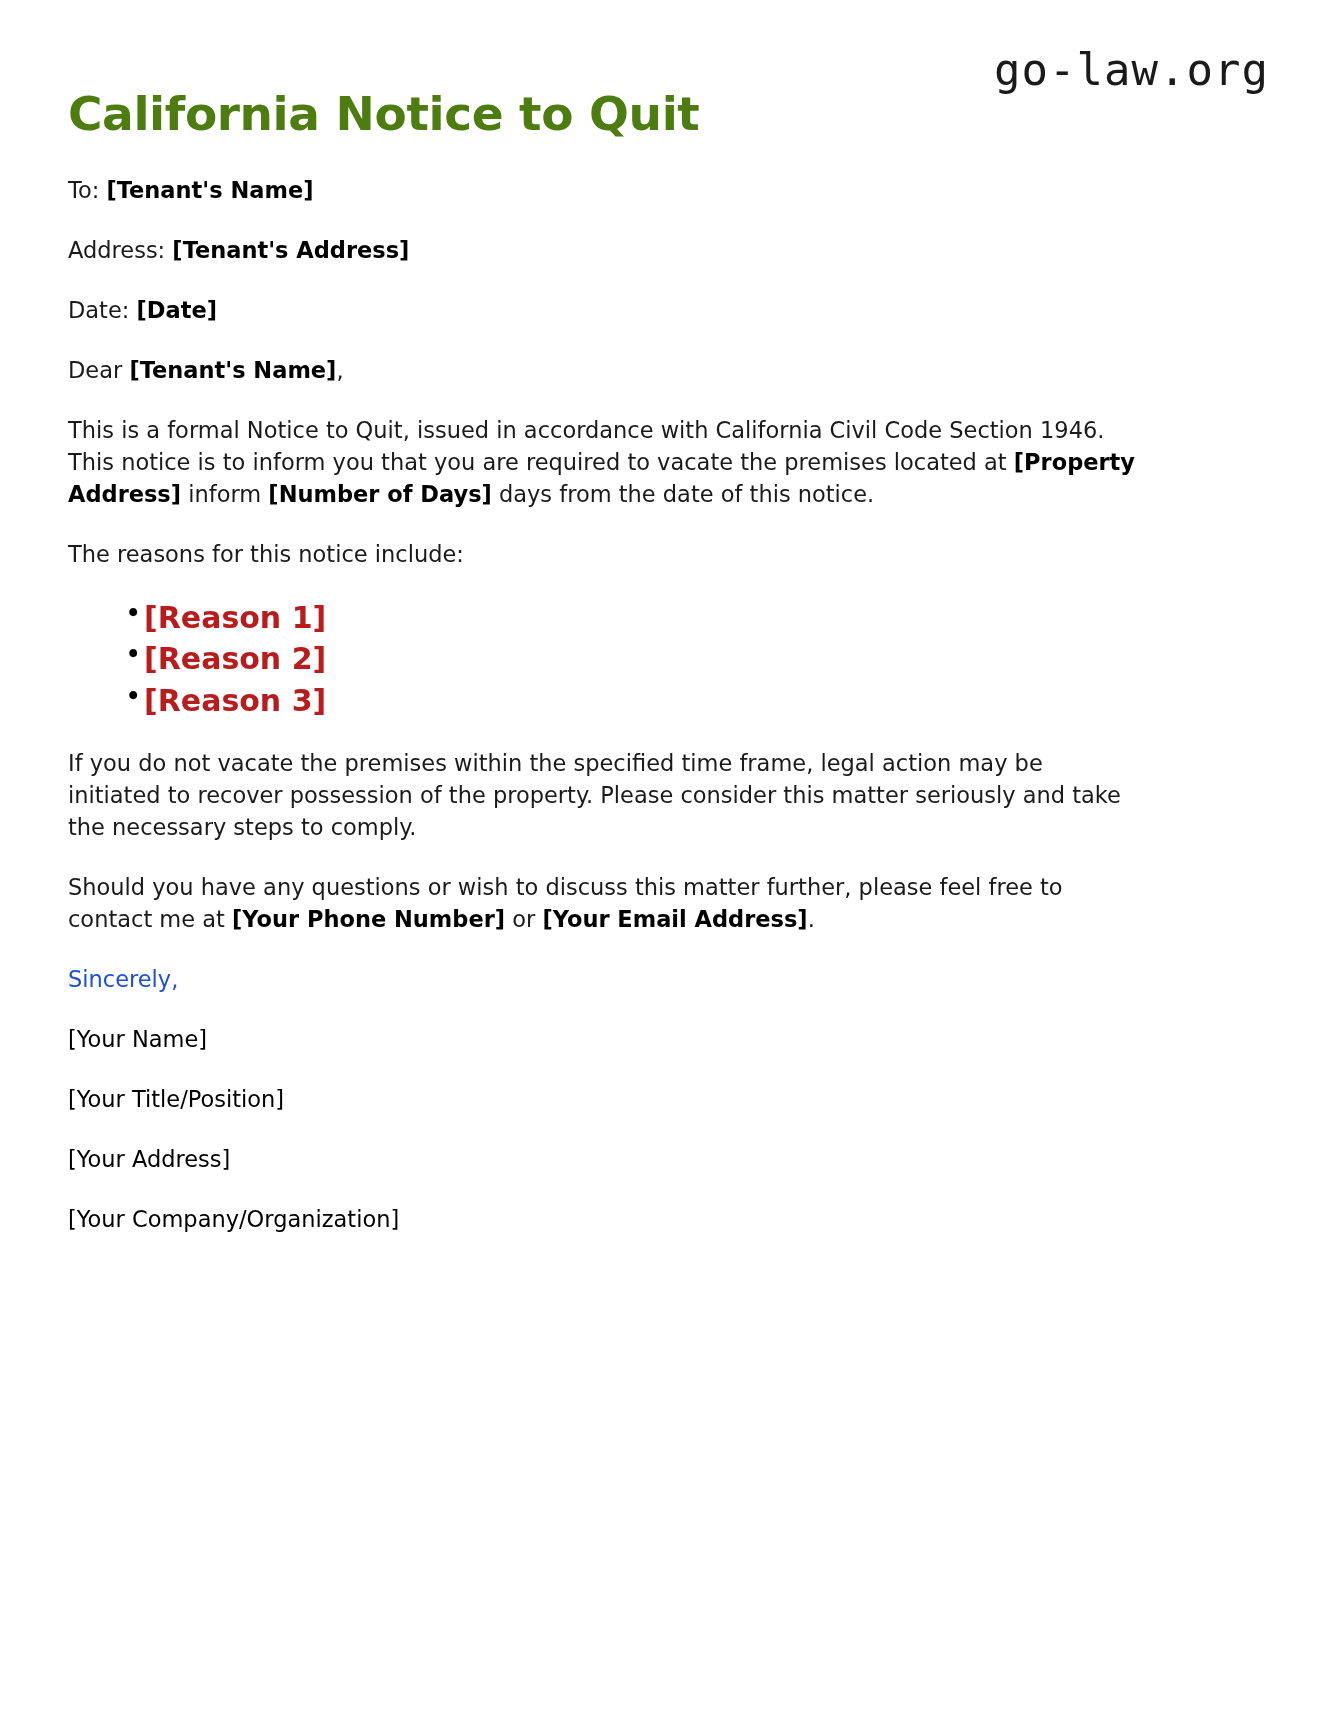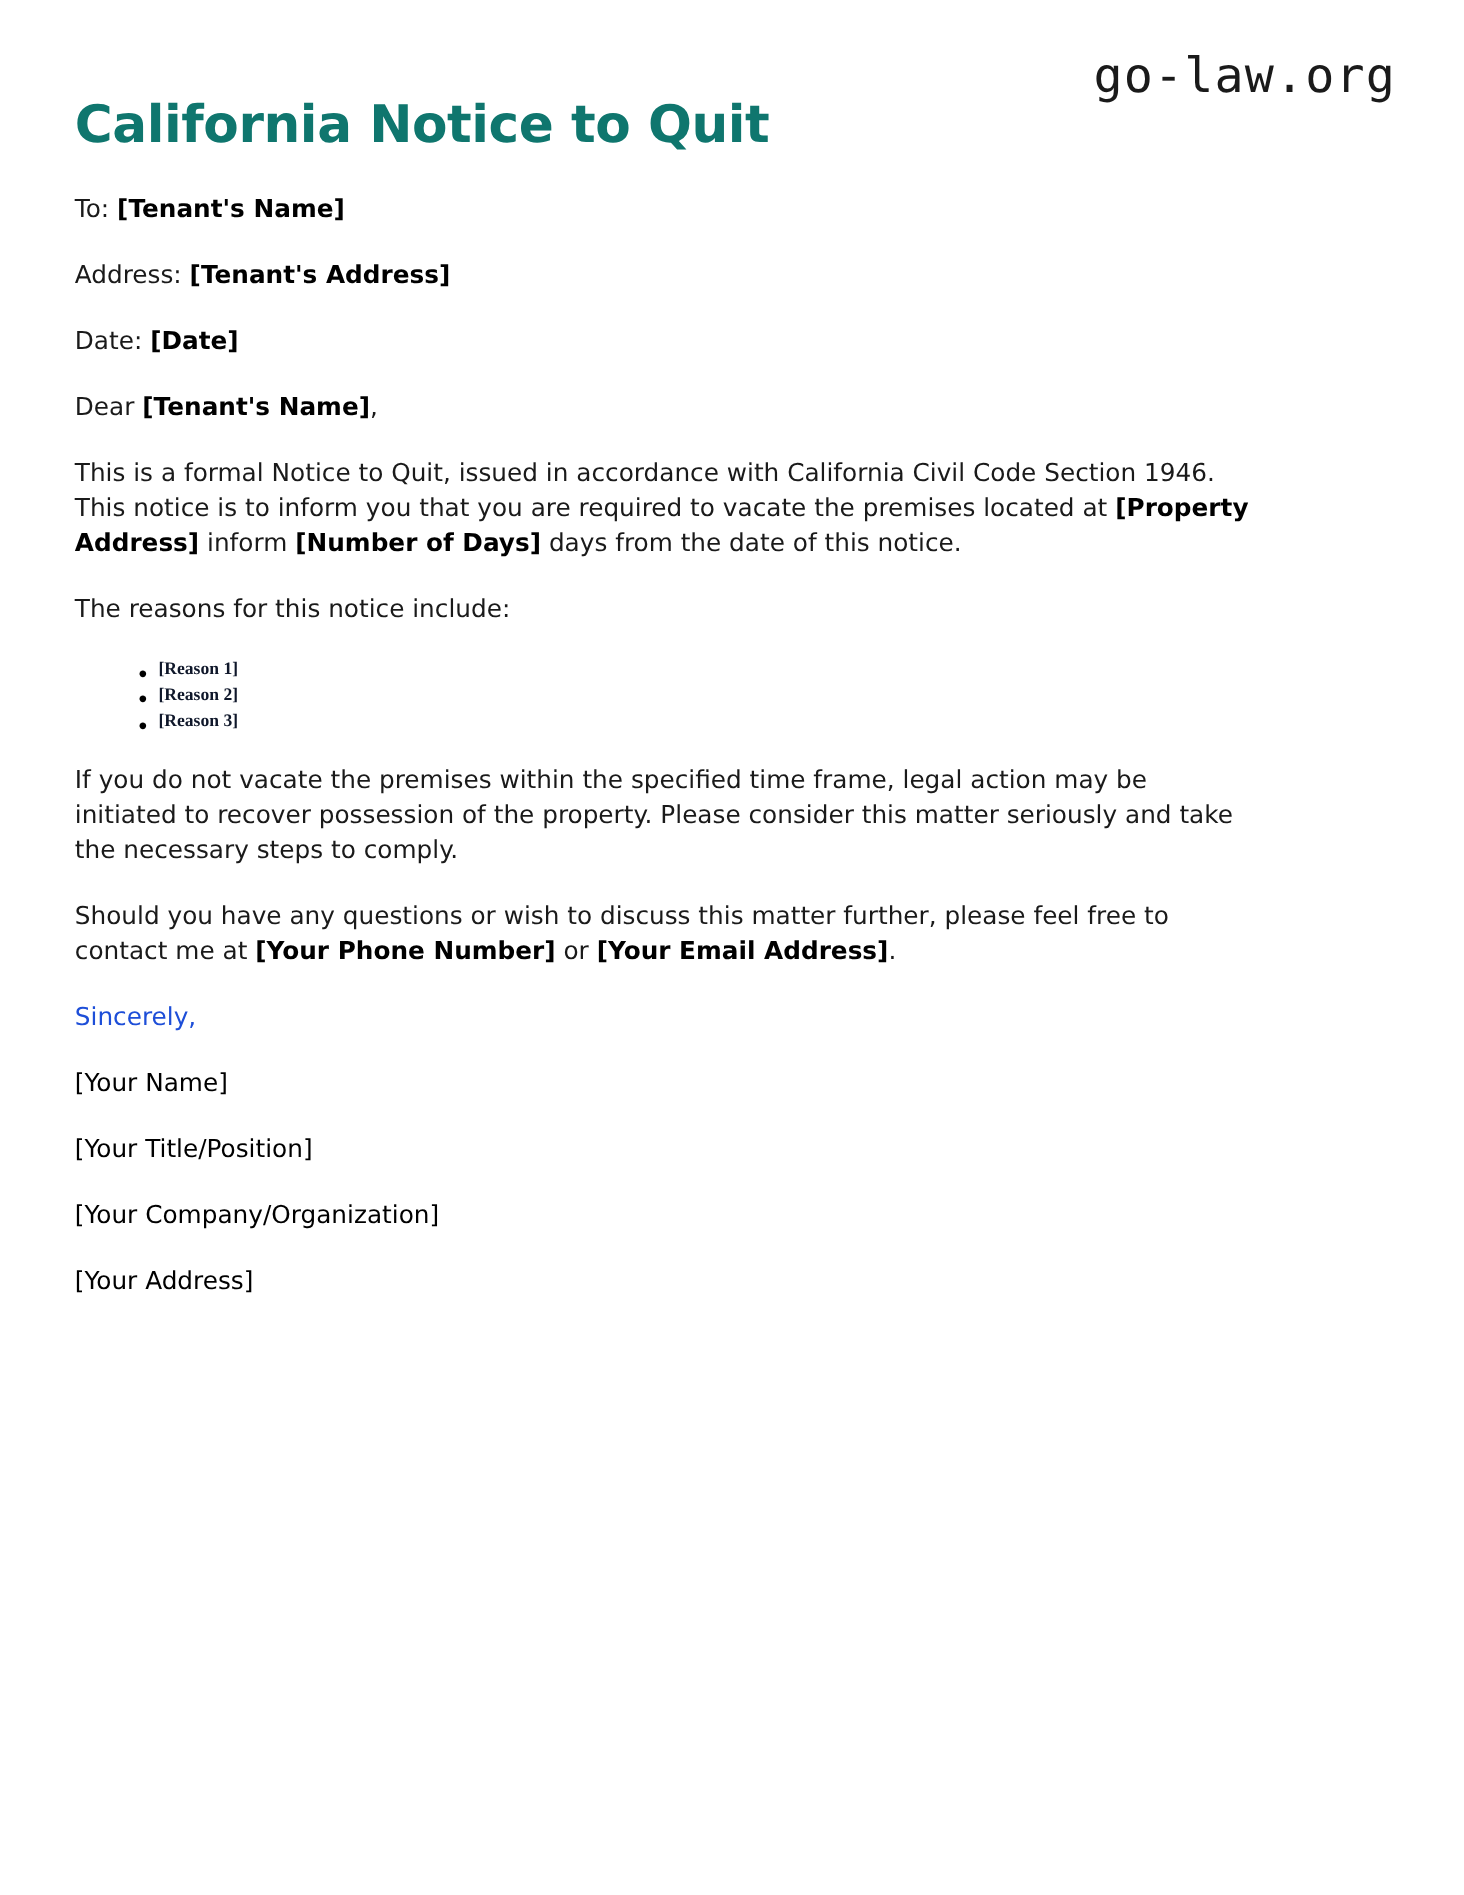--- a/index.html
+++ b/index.html
@@ -39,21 +39,21 @@
   }
 
   
   .doc-title {
     margin: 0;
     padding-top: 86px;
     font-family: "DejaVu Sans", "Liberation Sans", sans-serif;
     font-size: 47px;
     font-weight: bold;
     letter-spacing: -0.4px;
-    color: #0f766e;
+    color: #4d7c0f;
     line-height: 1.18;
   }
 
   
   .body-block {
     margin-top: 34px;
   }
   p.line {
     margin: 0 0 28px 0;
     font-size: 22.5px;
@@ -74,27 +74,26 @@
   }
 
   
   ul.reasons {
     margin: 0 0 28px 0;
     padding-left: 58px;
     list-style: none;
   }
   ul.reasons li {
     position: relative;
-    font-size: 16px;
+    font-size: 30px;
     line-height: 1.28;
     font-weight: bold;
-    color: #0f172a;
+    color: #b91c1c;
     margin: 0 0 3px 0;
     padding-left: 18px;
-    font-family: Liberation Serif, serif;
   }
   ul.reasons li::before {
     content: "\2022";
     position: absolute;
     left: 0;
     top: 0;
     font-size: 22.5px;
     line-height: 1.28;
     color: #000000;
   }
@@ -164,18 +163,18 @@
       <span>Should you have any questions or wish to discuss this matter further, please feel free to contact me at</span>
       <span class="ph">[Your Phone Number]</span>
       <span>or</span>
       <span class="ph">[Your Email Address]</span><span>.</span>
     </p>
 
     <div class="sig">
       <p>Sincerely,</p>
       <p class="bold">[Your Name]</p>
       <p class="bold">[Your Title/Position]</p>
+      <p class="bold">[Your Address]</p>
       <p class="bold">[Your Company/Organization]</p>
-      <p class="bold">[Your Address]</p>
     </div>
 
   </div>
 </div>
 
 </body></html>

